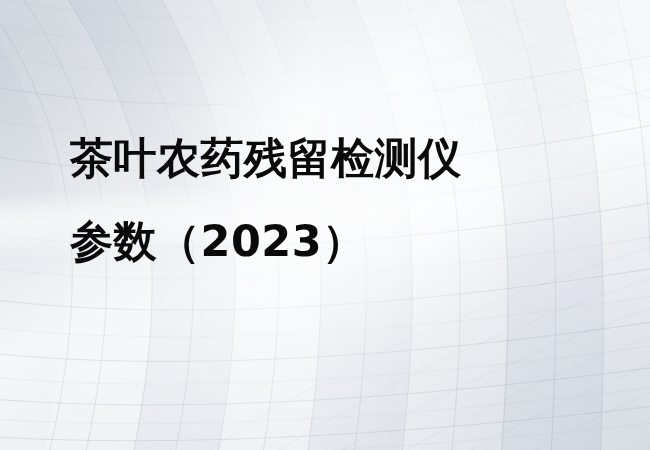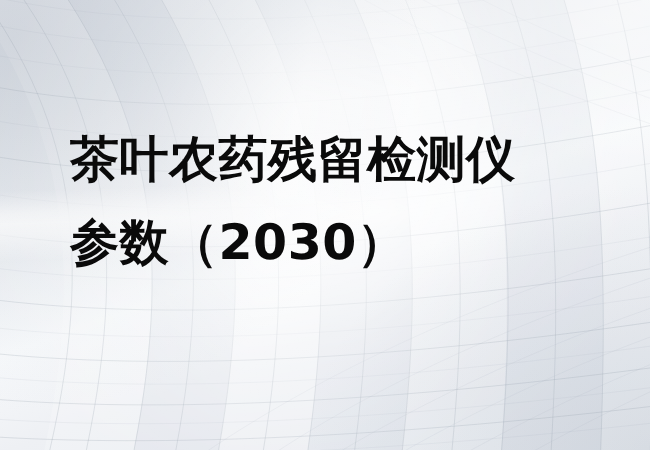--- a/index.html
+++ b/index.html
@@ -88,21 +88,21 @@
   
   #title-block {
     position: absolute;
     left: 70px;
     top: 118px;
     z-index: 5;
   }
   .title-line {
     color: #0a0a0a;
     font-weight: 700;
-    font-size: 49px;
+    font-size: 43px;
     line-height: 83px;
     letter-spacing: 0.5px;
     white-space: nowrap;
     text-rendering: geometricPrecision;
   }
 </style>
 </head>
 <body>
 
 <div id="banner">
@@ -171,16 +171,16 @@
       </g>
     </svg>
   </div>
 
   <div class="bg-layer" id="bg-sweep"></div>
   <div class="bg-layer" id="bg-streak"></div>
   <div class="bg-layer" id="bg-vignette"></div>
 
   <div id="title-block">
     <div class="title-line">茶叶农药残留检测仪</div>
-    <div class="title-line">参数（2030）</div>
+    <div class="title-line">参数（2023）</div>
   </div>
 
 </div>
 
 </body></html>

